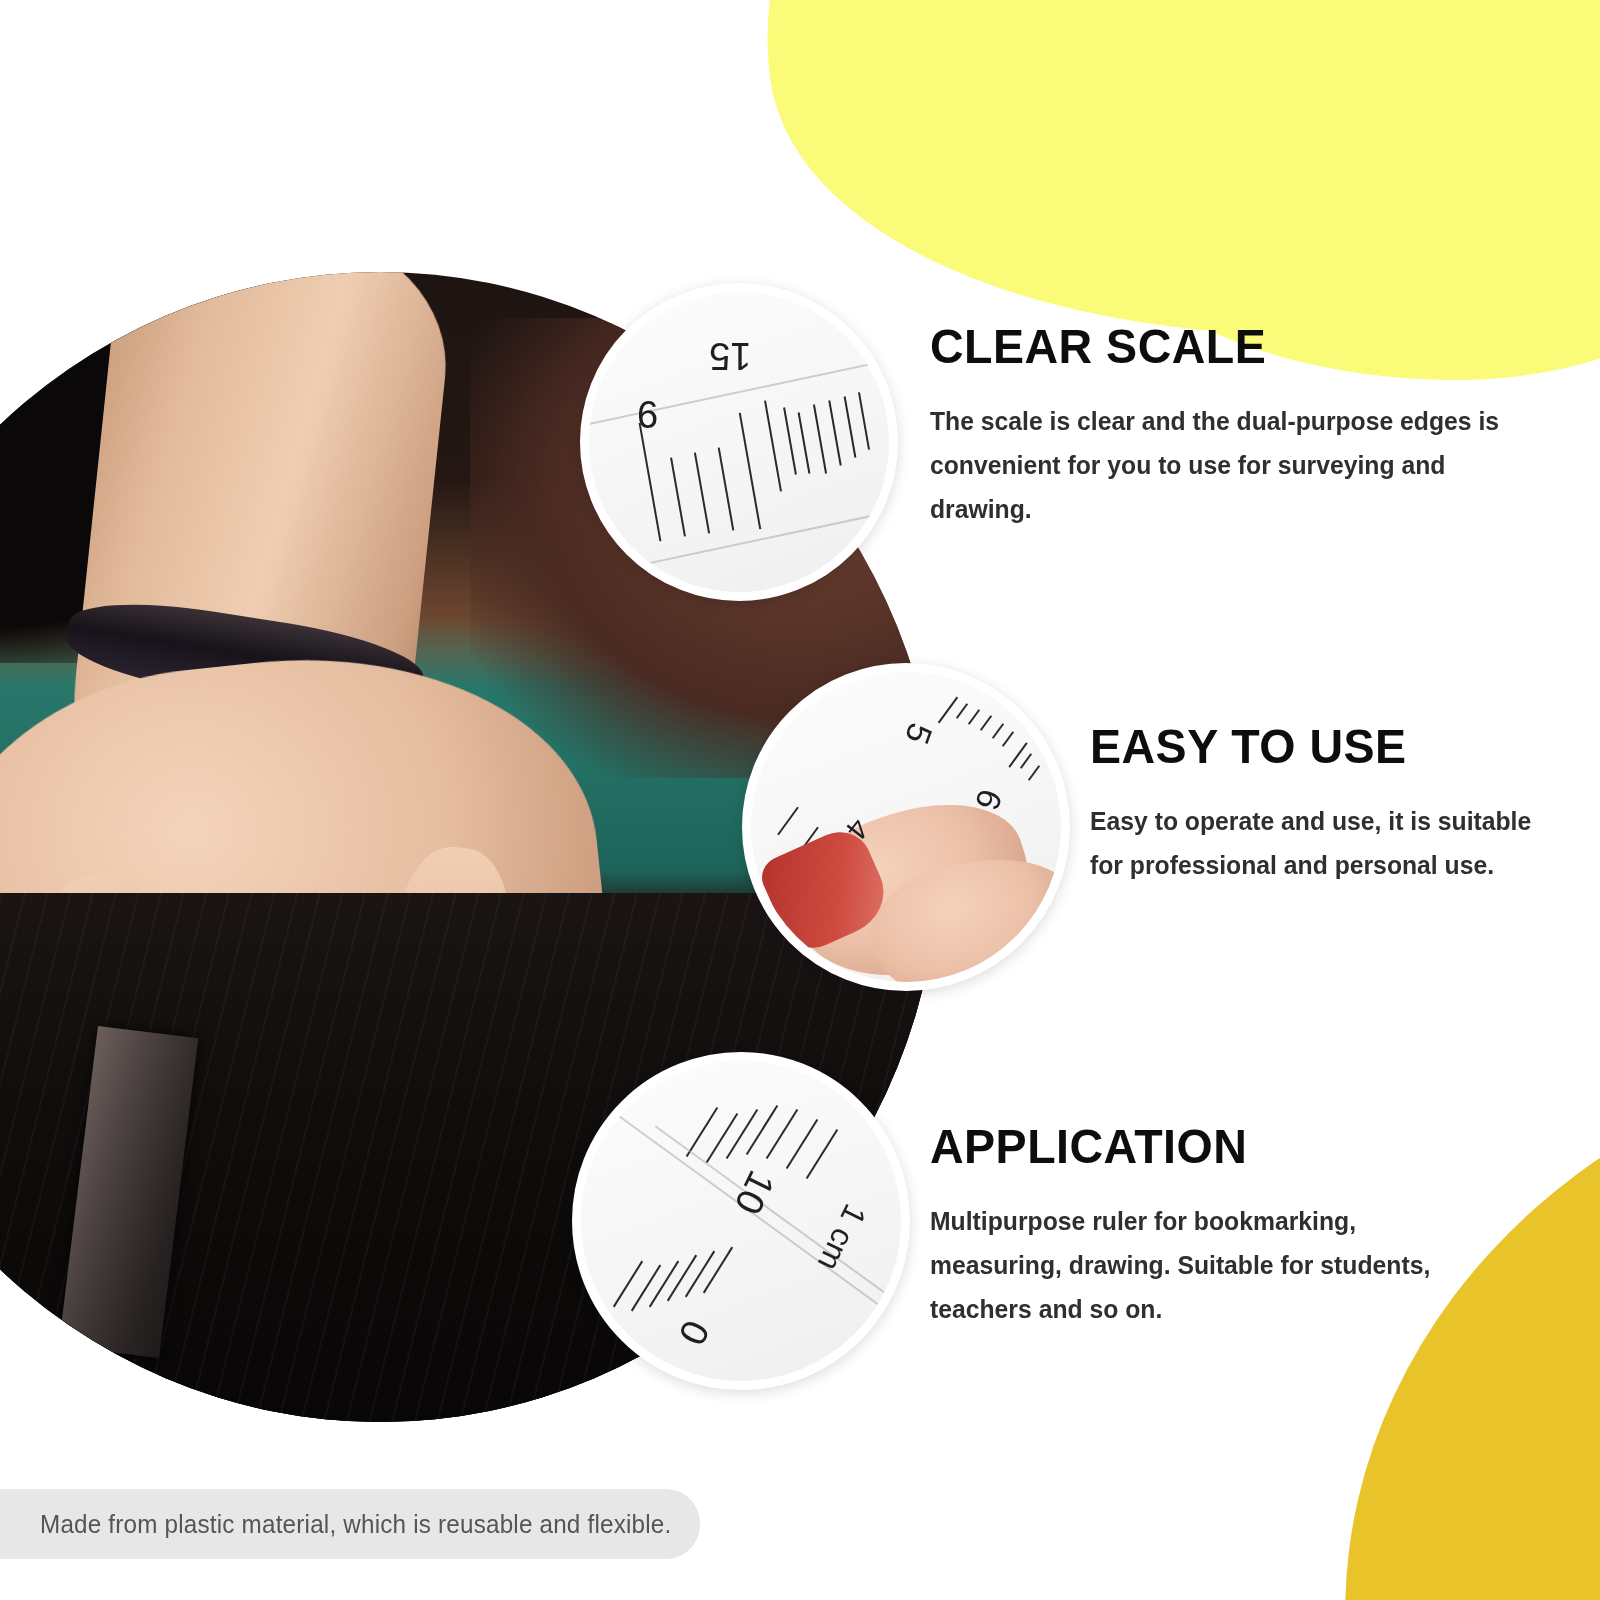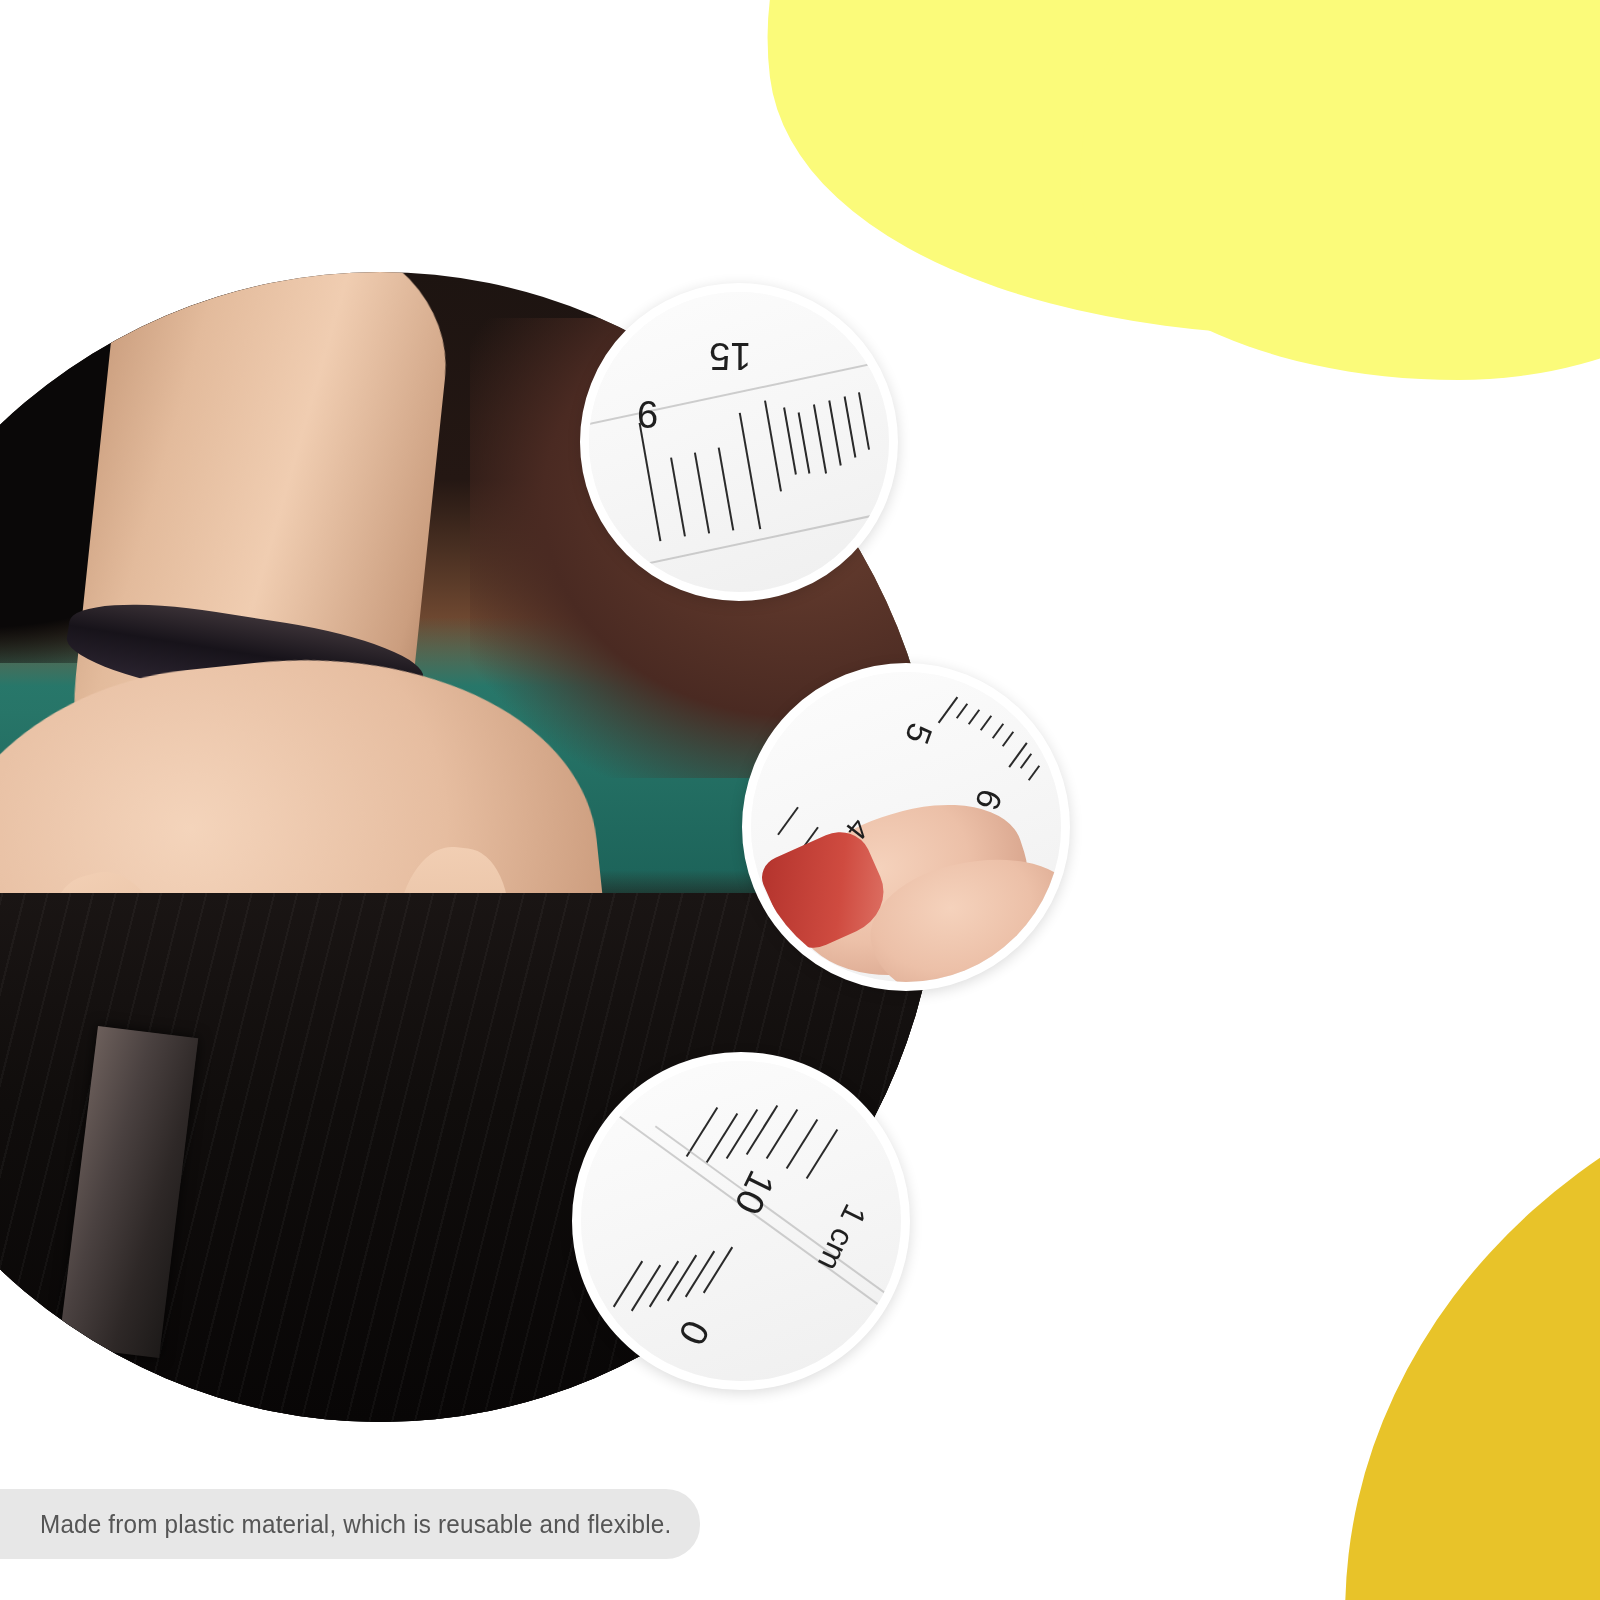--- a/index.html
+++ b/index.html
@@ -368,20 +368,32 @@
       <div class="tick" style="left:118px; top:186px; height:54px; transform:rotate(32deg);"></div>
       <div class="tick" style="left:136px; top:182px; height:54px; transform:rotate(32deg);"></div>
     </div>
     <div class="edge" style="left:-10px; top:150px; width:360px; transform:rotate(36deg);"></div>
     <div class="edge" style="left:40px; top:170px; width:360px; transform:rotate(36deg);"></div>
     <div class="num" style="left:152px; top:110px; font-size:38px; transform:rotate(116deg);">10</div>
     <div class="num" style="left:226px; top:158px; font-size:32px; transform:rotate(116deg);">1 cm</div>
     <div class="num" style="left:102px; top:250px; font-size:38px; transform:rotate(116deg);">0</div>
   </div>
 
-
-
+  <div class="feature" id="feature-1">
+    <h2>CLEAR SCALE</h2>
+    <p>The scale is clear and the dual-purpose edges is convenient for you to use for surveying and drawing.</p>
+  </div>
+
+  <div class="feature" id="feature-2">
+    <h2>EASY TO USE</h2>
+    <p>Easy to operate and use, it is suitable for professional and personal use.</p>
+  </div>
+
+  <div class="feature" id="feature-3">
+    <h2>APPLICATION</h2>
+    <p>Multipurpose ruler for bookmarking, measuring, drawing. Suitable for students, teachers and so on.</p>
+  </div>
 
   <div class="footer-note">
     <span>Made from plastic material, which is reusable and flexible.</span>
   </div>
 
 </div>
 
 </body></html>

